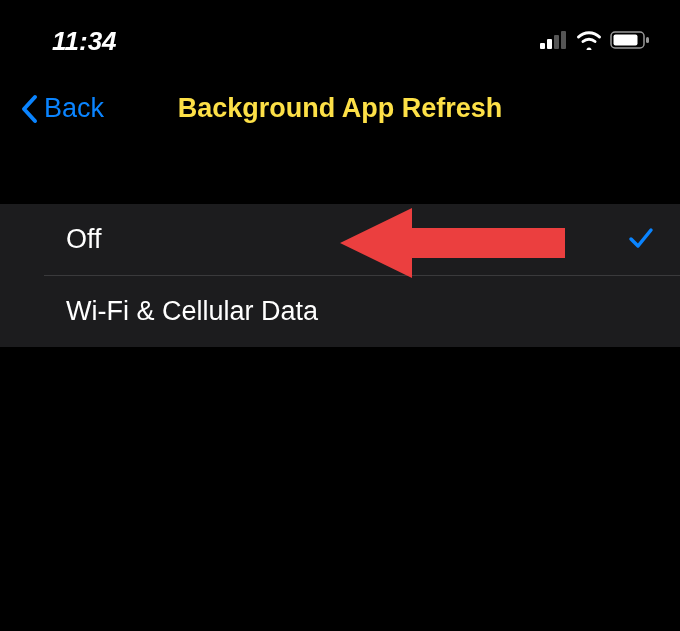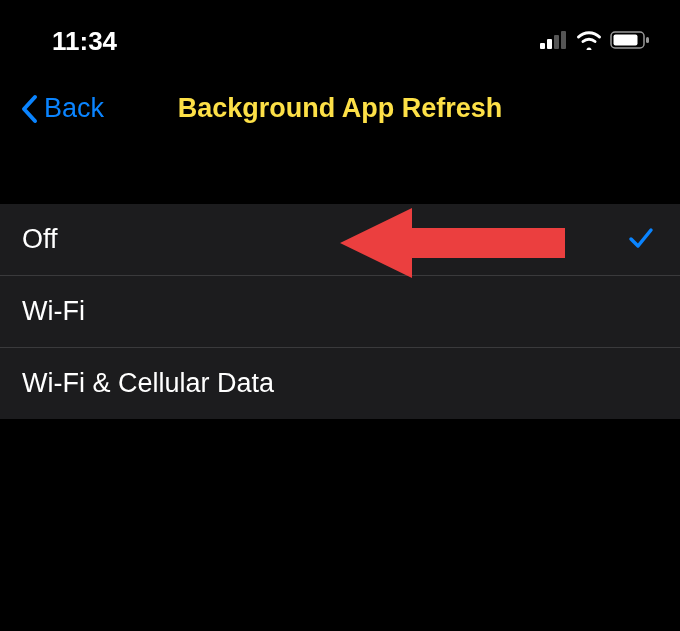--- a/index.html
+++ b/index.html
@@ -19,20 +19,21 @@
     .status-bar {
       display: flex;
       justify-content: space-between;
       align-items: center;
       padding: 26px 30px 18px 52px;
     }
     .status-time {
       font-size: 26px;
       font-weight: 600;
       color: #fff;
+      font-style: italic;
     }
     .status-icons {
       display: flex;
       align-items: center;
       gap: 8px;
     }
     .nav-bar {
       display: flex;
       align-items: center;
       padding: 18px 20px 24px 20px;
@@ -65,20 +66,21 @@
     .list-section {
       background: #1c1c1e;
     }
     .list-item {
       display: flex;
       align-items: center;
       justify-content: space-between;
       padding: 20px 26px 20px 22px;
       border-bottom: 1px solid #3a3a3c;
       cursor: pointer;
+      margin-left: 44px;
     }
     .list-item:last-child {
       border-bottom: none;
       align-items: center;
     }
     .list-label {
       font-size: 27px;
       font-weight: 400;
       color: #fff;
     }
@@ -140,23 +142,20 @@
 <div class="list-section">
   <div class="list-item">
     <span class="list-label">Off</span>
     <span class="checkmark">
       <svg width="26" height="26" viewBox="0 0 26 26">
         <path d="M3 14 L10 21 L23 5" stroke="#0a84ff" stroke-width="3.5" fill="none" stroke-linecap="round" stroke-linejoin="round"></path>
       </svg>
     </span>
   </div>
   <div class="list-item">
-    <span class="list-label">Wi-Fi</span>
-  </div>
-  <div class="list-item">
     <span class="list-label">Wi-Fi &amp; Cellular Data</span>
   </div>
 </div>
 
 <div class="annotation-arrow">
   <svg width="230" height="70" viewBox="0 0 230 70">
     <polygon points="0,35 72,0 72,20 225,20 225,50 72,50 72,70" fill="#eb3f3f"></polygon>
   </svg>
 </div>
 

